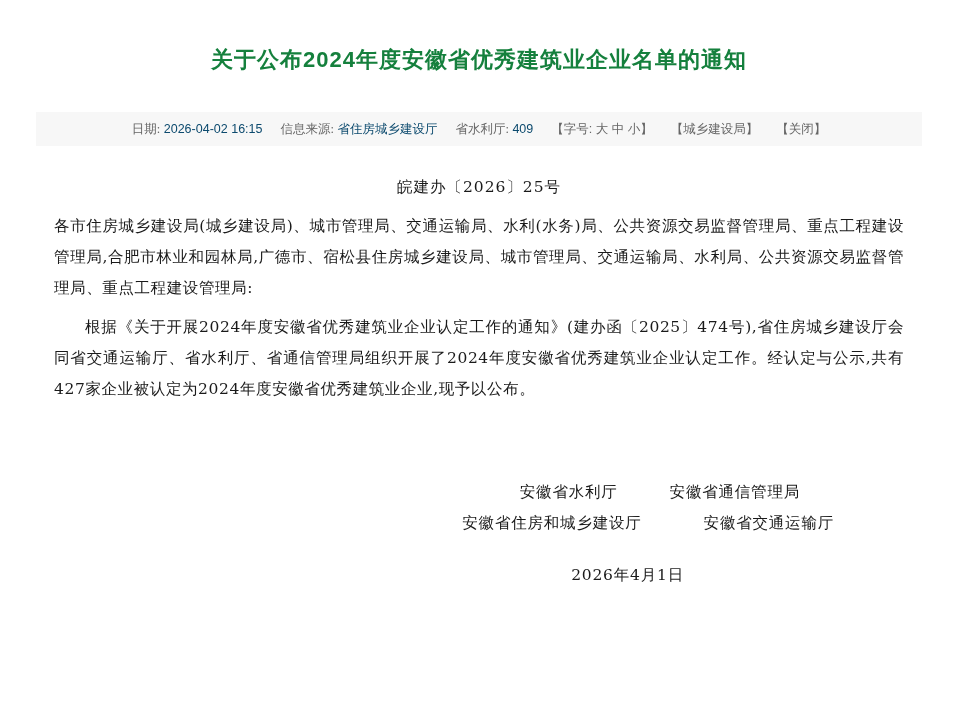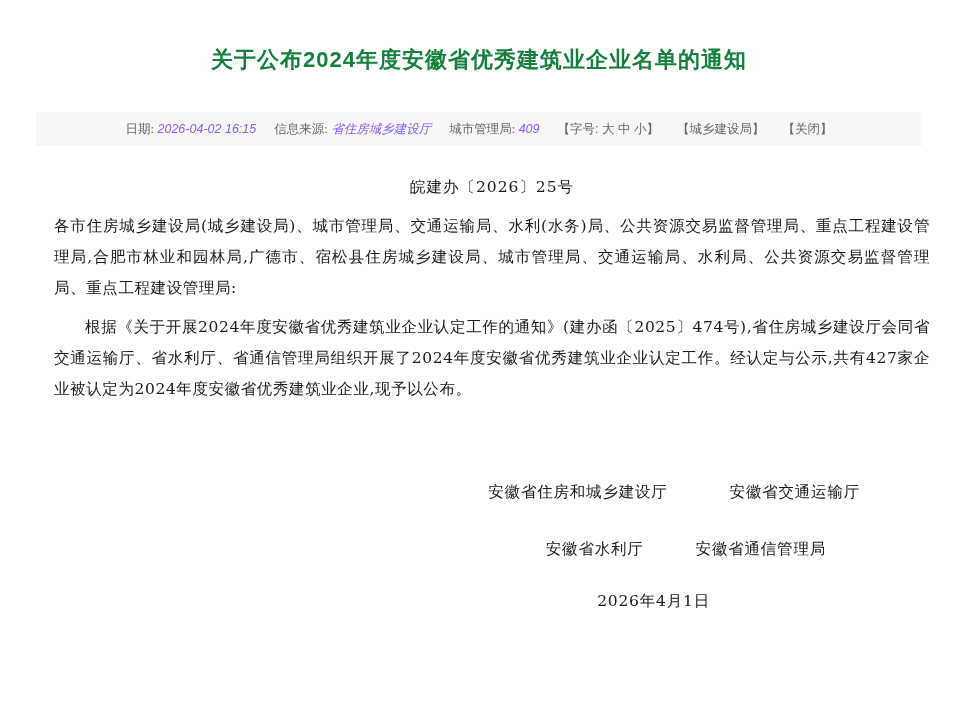--- a/index.html
+++ b/index.html
@@ -38,29 +38,29 @@
     align-items: center;
     justify-content: center;
     font-size: 12.5px;
     color: #666;
     gap: 18px;
   }
   .meta-bar .seg {
     white-space: nowrap;
   }
   .meta-bar .seg .lbl { color: #666; font-family: Liberation Serif, serif; }
-  .meta-bar .seg .val { color: #8b5cf6; font-style: italic; }
+  .meta-bar .seg .val { color: #0c4a6e; }
   .meta-bar .fontsize a,
   .meta-bar .action a {
     color: #666;
     text-decoration: none;
   }
 
   .body-wrap {
-    padding: 26px 20px 0 46px;
+    padding: 26px 46px 0 46px;
     font-family: "DejaVu Serif", "Liberation Serif", serif;
     font-size: 15.5px;
     color: #1a1a1a;
     line-height: 2.0;
   }
   .doc-number {
     text-align: center;
     font-size: 15.5px;
     margin-bottom: 6px;
     letter-spacing: 1px;
@@ -111,21 +111,21 @@
   <div class="meta-bar">
     <span class="seg">
       <span class="lbl">日期:</span>
       <span class="val">2026-04-02 16:15</span>
     </span>
     <span class="seg">
       <span class="lbl">信息来源:</span>
       <span class="val">省住房城乡建设厅</span>
     </span>
     <span class="seg">
-      <span class="lbl">城市管理局:</span>
+      <span class="lbl">省水利厅:</span>
       <span class="val">409</span>
     </span>
     <span class="seg fontsize">
       <span>【字号:</span>
       <a href="#">大</a>
       <a href="#">中</a>
       <a href="#">小】</a>
     </span>
     <span class="seg action">
       <a href="#">【城乡建设局】</a>
@@ -138,25 +138,25 @@
   <div class="body-wrap">
 
     <div class="doc-number">皖建办〔2026〕25号</div>
 
     <p class="para">各市住房城乡建设局(城乡建设局)、城市管理局、交通运输局、水利(水务)局、公共资源交易监督管理局、重点工程建设管理局,合肥市林业和园林局,广德市、宿松县住房城乡建设局、城市管理局、交通运输局、水利局、公共资源交易监督管理局、重点工程建设管理局:</p>
 
     <p class="para indent">根据《关于开展2024年度安徽省优秀建筑业企业认定工作的通知》(建办函〔2025〕474号),省住房城乡建设厅会同省交通运输厅、省水利厅、省通信管理局组织开展了2024年度安徽省优秀建筑业企业认定工作。经认定与公示,共有427家企业被认定为2024年度安徽省优秀建筑业企业,现予以公布。</p>
 
 
     <div class="signers">
+      <div class="sign-row second">
+        <span>安徽省水利厅</span>
+        <span>安徽省通信管理局</span>
+      </div>
       <div class="sign-row">
         <span>安徽省住房和城乡建设厅</span>
         <span>安徽省交通运输厅</span>
-      </div>
-      <div class="sign-row second">
-        <span>安徽省水利厅</span>
-        <span>安徽省通信管理局</span>
       </div>
       <div class="sign-date">2026年4月1日</div>
     </div>
 
   </div>
 </div>
 
 </body></html>

